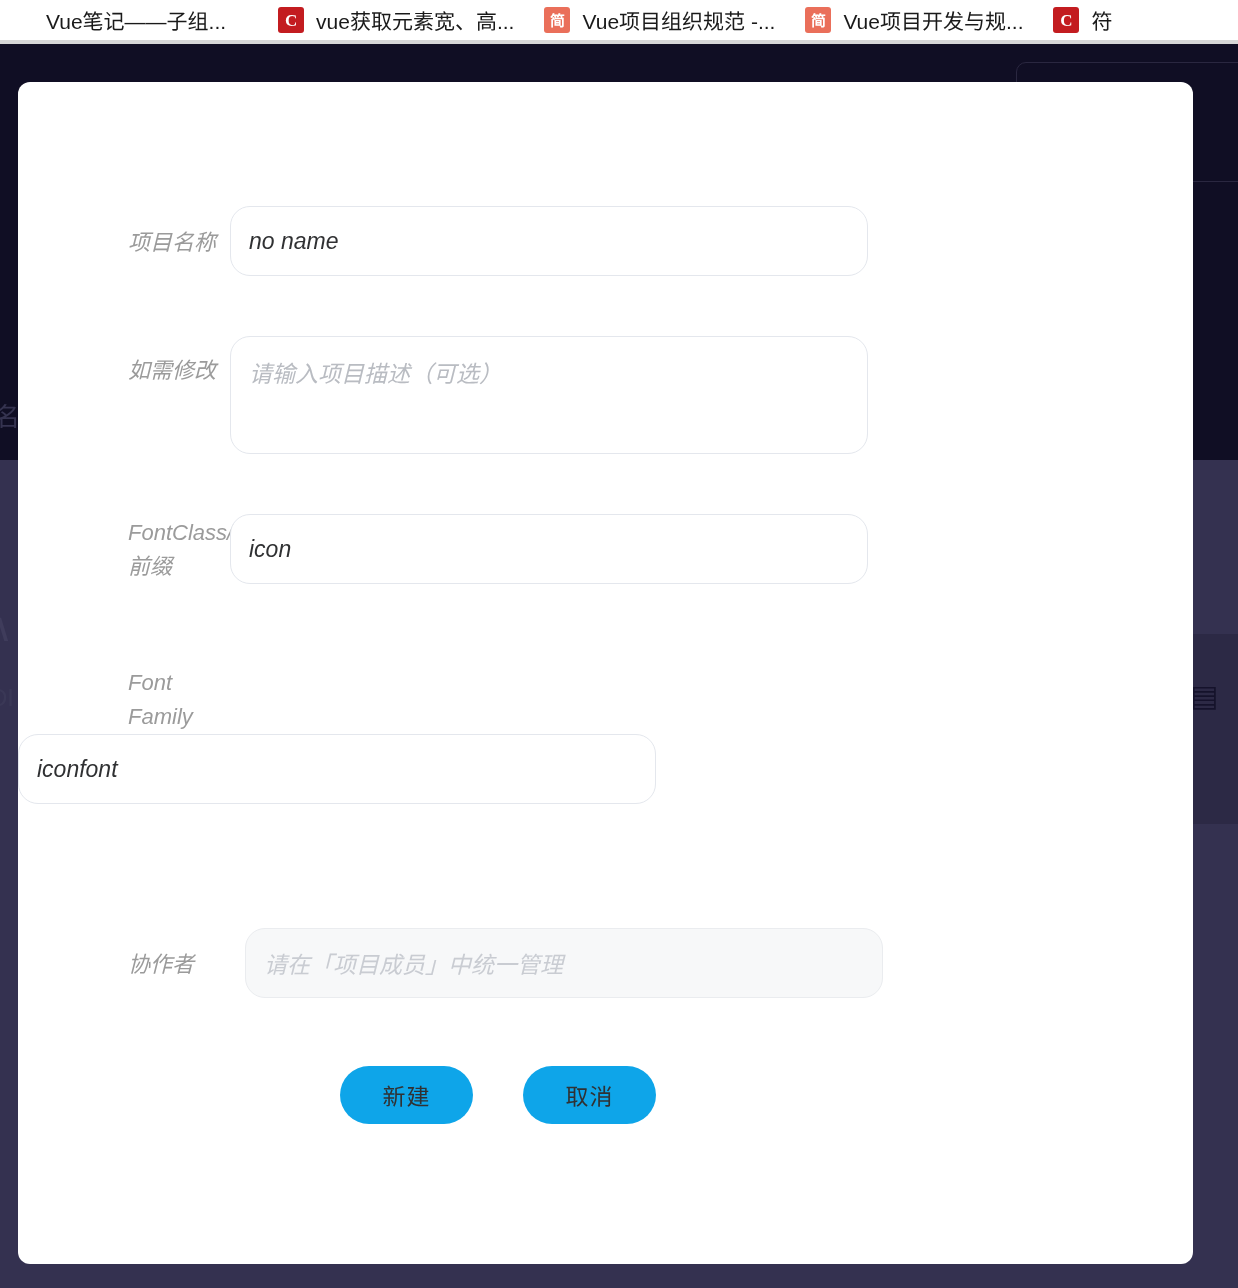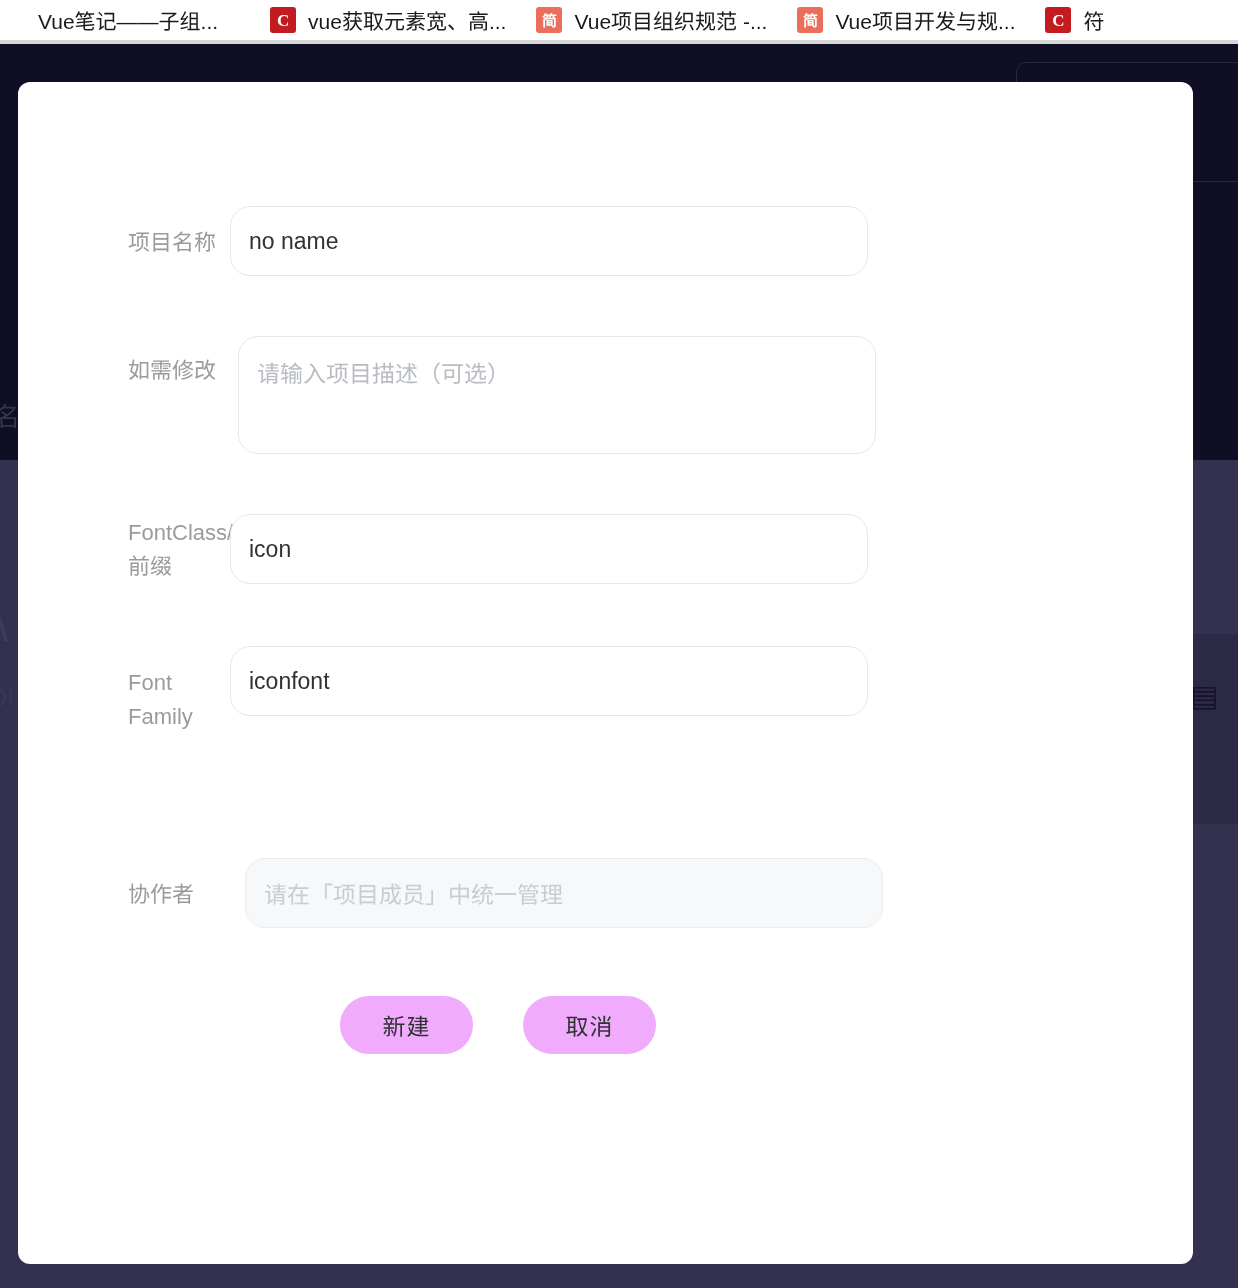--- a/index.html
+++ b/index.html
@@ -30,21 +30,21 @@
     white-space: nowrap;
   }
   .tab {
     display: flex;
     align-items: center;
     height: 40px;
     flex: 0 0 auto;
     padding: 0 14px 0 0;
     gap: 12px;
   }
-  .tab:first-child { padding-left: 0; }
+  .tab:first-child { padding-left: 8px; }
   .tab-favicon {
     width: 26px; height: 26px;
     flex: 0 0 auto;
     border-radius: 3px;
     display: flex;
     align-items: center;
     justify-content: center;
     font-size: 17px;
     font-weight: bold;
     color: #ffffff;
@@ -139,20 +139,21 @@
     letter-spacing: 1px;
   }
 
   .form {
     margin-top: 52px;
   }
   .form-row {
     display: flex;
     align-items: flex-start;
     margin-bottom: 0;
+    font-style: italic;
   }
   .form-label {
     width: 212px;
     padding-left: 110px;
     font-size: 22px;
     color: #9b9b9b;
     line-height: 1.55;
     flex: 0 0 auto;
   }
   .form-field { flex: 0 0 auto; }
@@ -166,34 +167,33 @@
     display: flex;
     align-items: center;
     padding: 0 18px;
     font-size: 23px;
     color: #303133;
   }
   .input.textarea {
     height: 118px;
     align-items: flex-start;
     padding-top: 18px;
-    margin-left: 8px;
   }
   .input.disabled {
     background: #f7f8f9;
     border-color: #eaecef;
   }
   .ph { color: #b9bcc2; }
   .ph-dim { color: #c9ccd2; }
 
   
   .row-name      { margin-top: 0; }
   .row-desc      { margin-top: 60px; }
   .row-prefix    { margin-top: 60px; }
-  .row-family    { margin-top: 62px; }
+  .row-family    { margin-top: 62px; flex-direction: column; }
   .row-owner     { margin-top: 62px; }
   .row-collab    { margin-top: 62px; gap: 15px; }
 
   .row-name .form-label   { padding-top: 20px; }
   .row-desc .form-label   { padding-top: 18px; }
   .row-prefix .form-label { padding-top: 2px; }
   .row-family .form-label { padding-top: 20px; }
   .row-owner .form-label  { padding-top: 2px; }
   .row-collab .form-label { padding-top: 20px; }
 
@@ -201,21 +201,21 @@
     display: flex;
     gap: 50px;
     margin-top: 68px;
     margin-left: 322px;
   }
   .btn {
     min-width: 133px;
     height: 58px;
     border: none;
     border-radius: 29px;
-    background: #f0abfc;
+    background: #0ea5e9;
     color: #303133;
     font-size: 23px;
     font-family: "Liberation Sans", "DejaVu Sans", sans-serif;
     cursor: pointer;
     display: flex;
     align-items: center;
     justify-content: center;
     letter-spacing: 1px;
   }
 </style>

